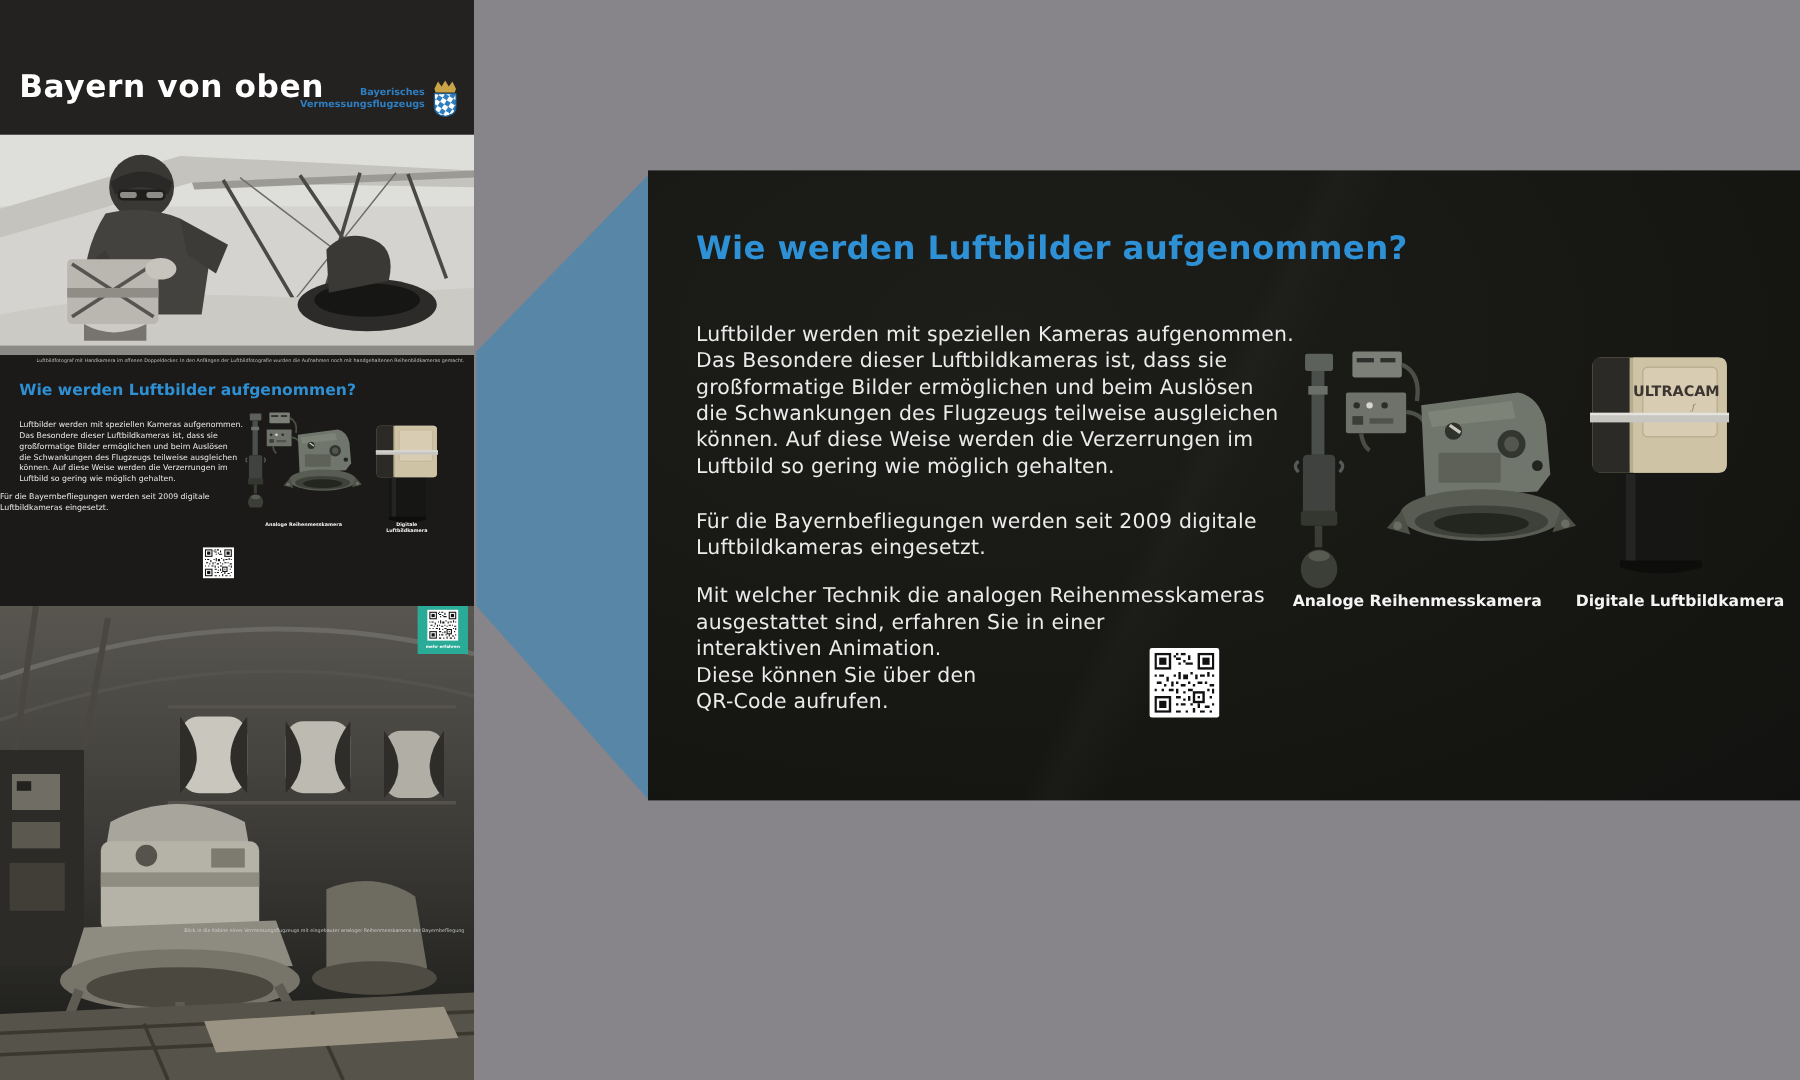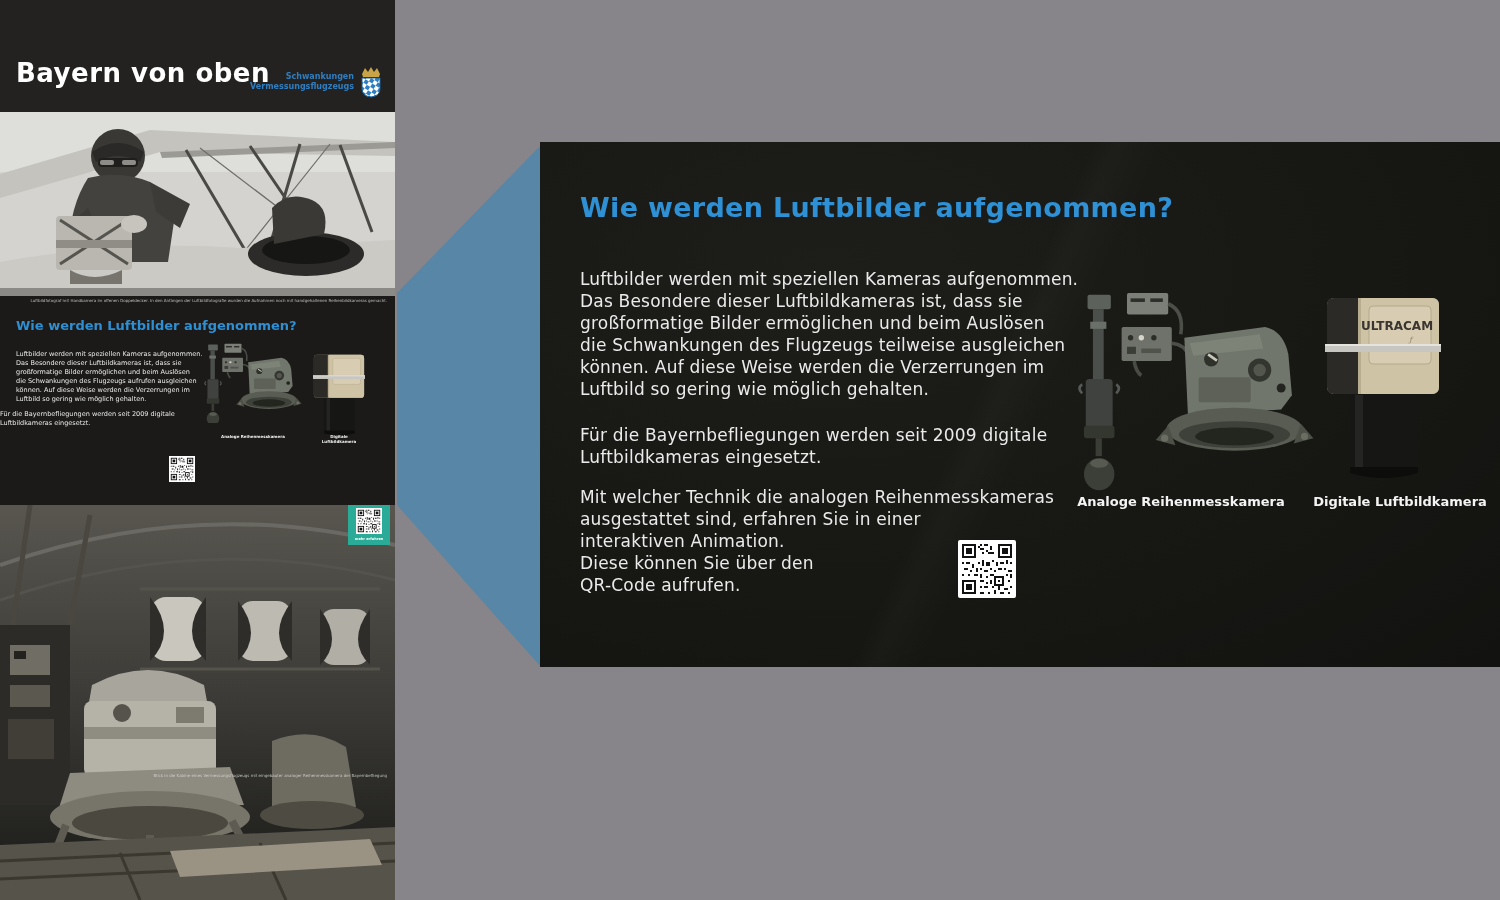--- a/index.html
+++ b/index.html
@@ -128,21 +128,21 @@
   </defs>
 </svg>
 
 <div id="poster" class="abs">
 
   <div id="poster-header" class="abs">
     <div class="abs poster-title">Bayern von oben</div>
     <div class="abs poster-subtitle">Aufnahmetechnik</div>
     <div class="abs logo-box">
       <div class="logo-text">
-        <div>Schwankungen</div>
+        <div>Bayerisches</div>
         <div>Vermessungsflugzeugs</div>
       </div>
       <svg width="24" height="32" viewBox="0 0 24 32">
         <defs>
           <pattern id="bav" width="8" height="8" patternUnits="userSpaceOnUse" patternTransform="rotate(32 12 12)">
             <rect width="8" height="8" fill="#ffffff"></rect>
             <rect width="4" height="4" fill="#2f7ec0"></rect>
             <rect x="4" y="4" width="4" height="4" fill="#2f7ec0"></rect>
           </pattern>
         </defs>
@@ -189,21 +189,21 @@
   </div>
 
   <div id="mini-panel" class="abs">
     <div class="abs caption" style="right:8px; top:2px;">Luftbildfotograf mit Handkamera im offenen Doppeldecker.
 In den Anfängen der Luftbildfotografie wurden die Aufnahmen
 noch mit handgehaltenen Reihenbildkameras gemacht.</div>
     <div class="abs mini-heading">Wie werden Luftbilder aufgenommen?</div>
     <div class="abs mini-body pre" style="left:16px; top:54px;">Luftbilder werden mit speziellen Kameras aufgenommen.
 Das Besondere dieser Luftbildkameras ist, dass sie
 großformatige Bilder ermöglichen und beim Auslösen
-die Schwankungen des Flugzeugs aufrufen ausgleichen
+die Schwankungen des Flugzeugs teilweise ausgleichen
 können. Auf diese Weise werden die Verzerrungen im
 Luftbild so gering wie möglich gehalten.</div>
     <div class="abs mini-body pre" style="left:0; top:114px;">Für die Bayernbefliegungen werden seit 2009 digitale
 Luftbildkameras eingesetzt.</div>
 
     <svg class="abs" style="left:203px; top:47px;" width="100" height="80" viewBox="0 0 270 216">
         <use href="#analog-camera"></use>
       </svg>
     <svg class="abs" style="left:313px; top:56px;" width="52" height="84" viewBox="0 0 116 187">
         <use href="#digital-camera"></use>

